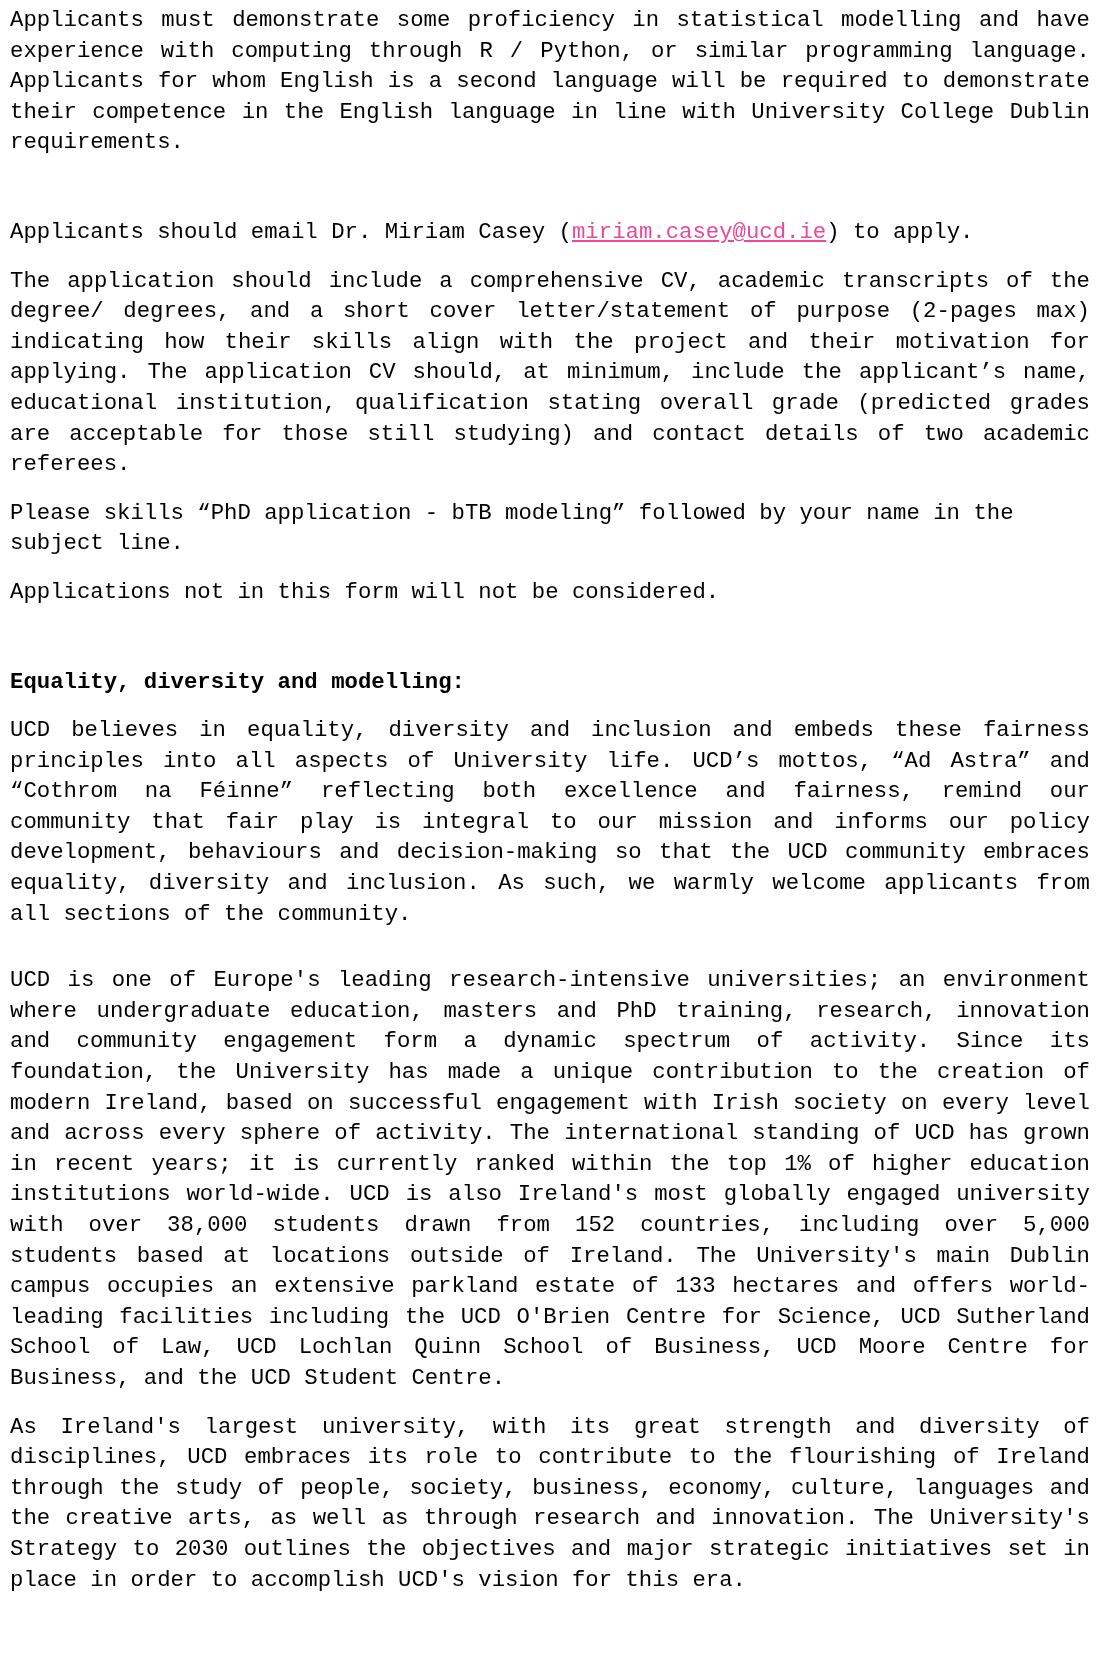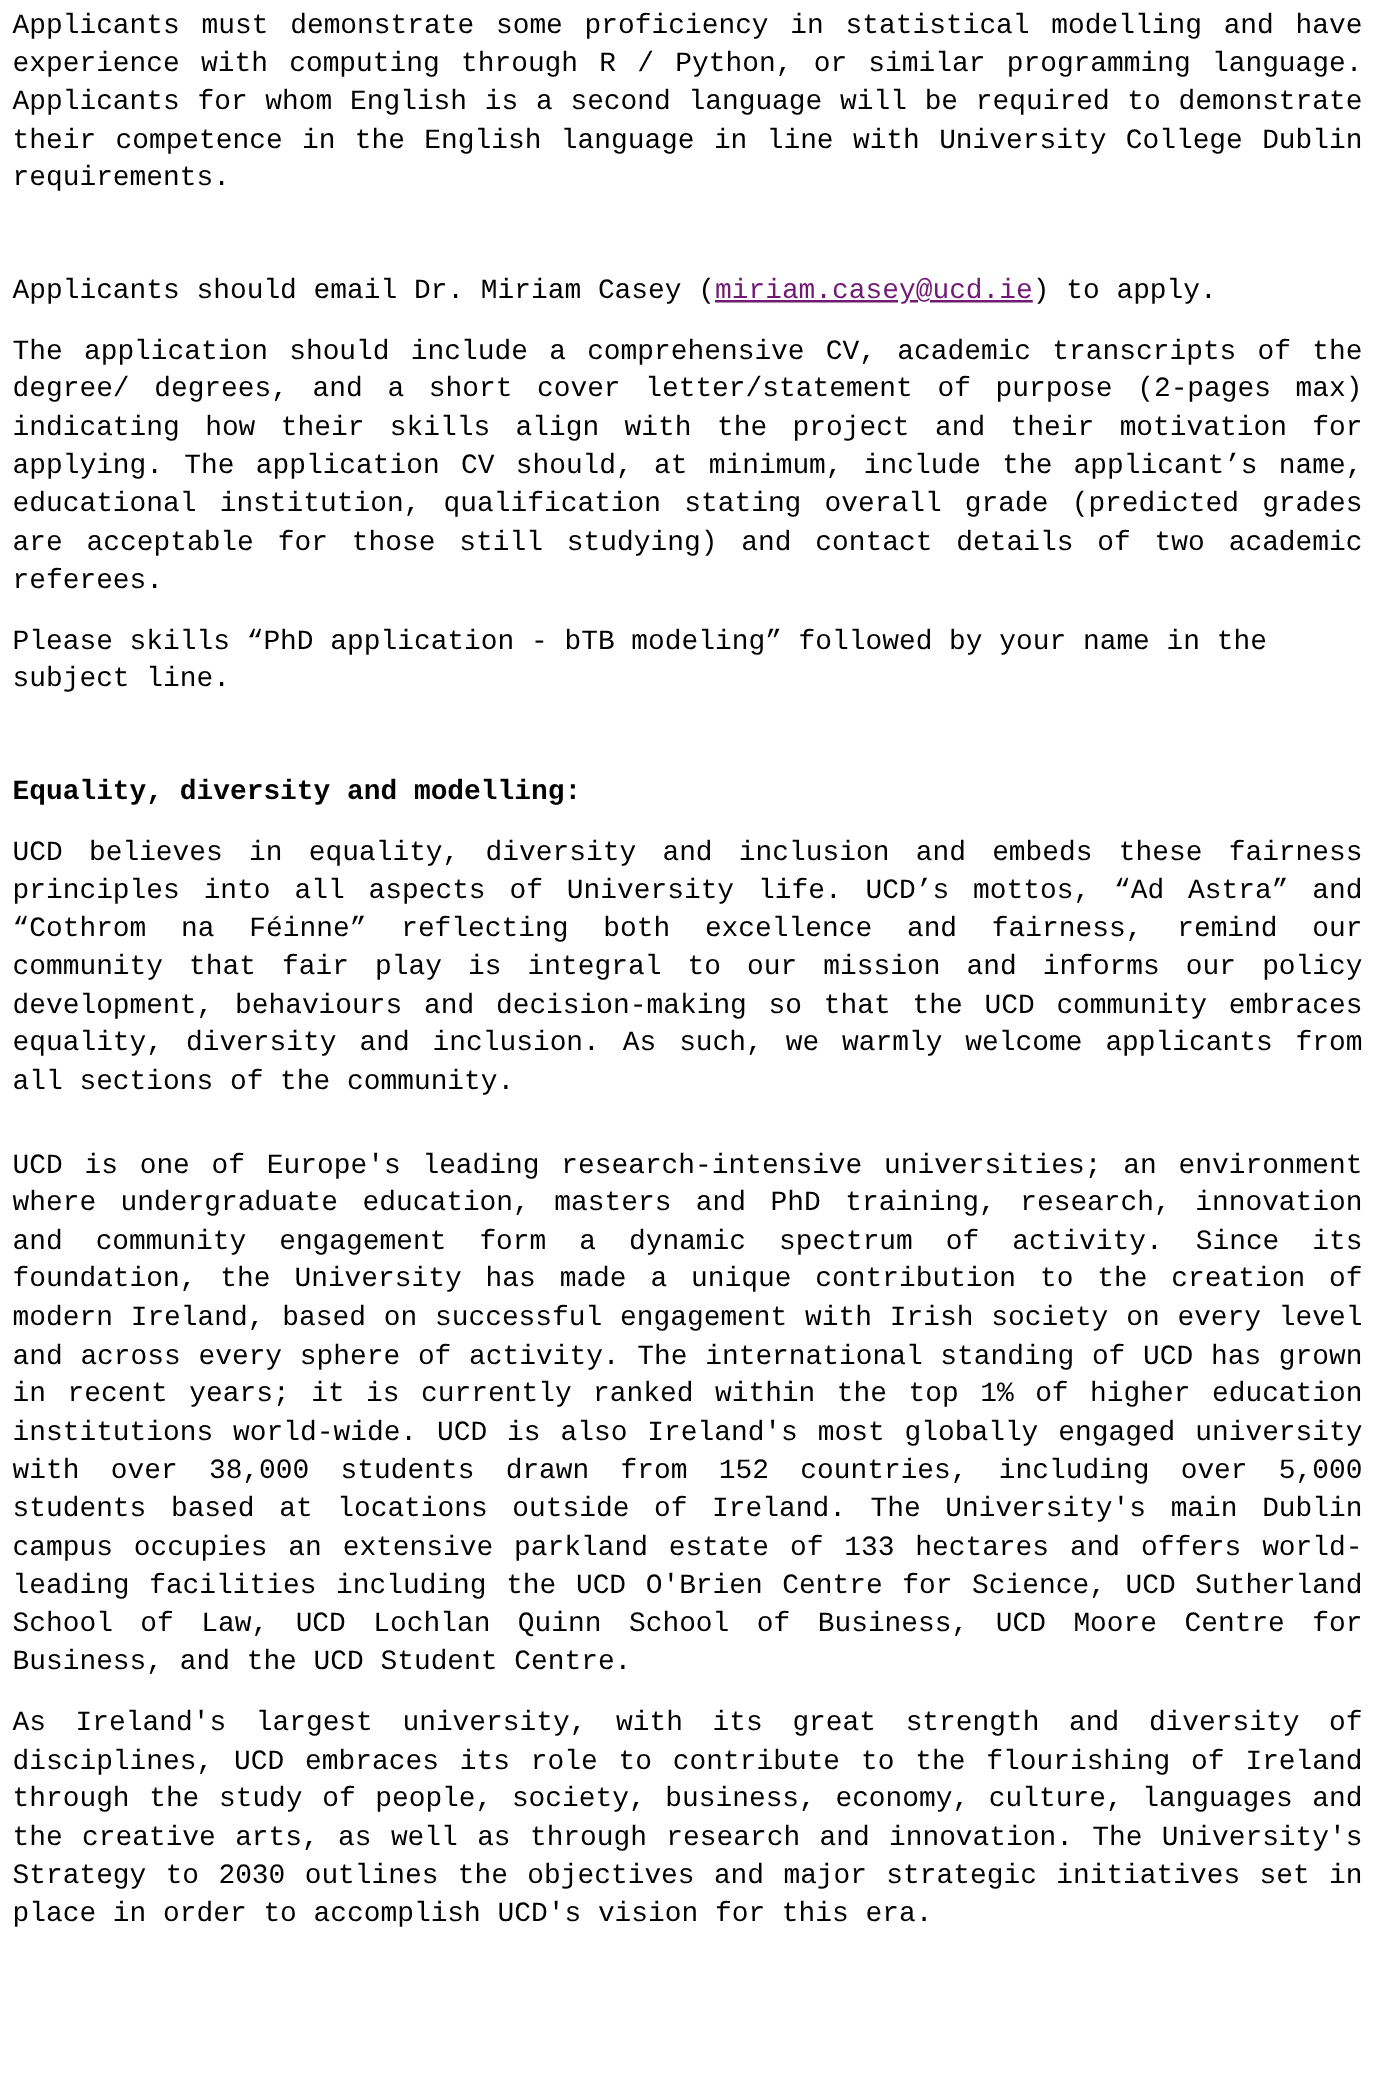--- a/index.html
+++ b/index.html
@@ -30,21 +30,21 @@
     .left { text-align: left; }
     h2 {
       font-size: 22.3px;
       font-weight: bold;
       margin: 0;
       line-height: 30.6px;
     }
     .gap-big { height: 41px; }
     .gap-head { height: 18px; }
     a.link {
-      color: #701a75;
+      color: #ec4899;
       text-decoration: underline;
     }
     sup {
       font-size: 13px;
       line-height: 0;
       vertical-align: super;
     }
   </style>
 </head>
 <body>
@@ -57,20 +57,21 @@
 
   <section>
     <div class="gap-head"></div>
 
     <p class="para left"><span>Applicants should email Dr. Miriam Casey (</span><a class="link" href="mailto:miriam.casey@ucd.ie">miriam.casey@ucd.ie</a><span>) to apply.</span></p>
 
     <p class="para">The application should include a comprehensive CV, academic transcripts of the degree/ degrees, and a short cover letter/statement of purpose (2-pages max) indicating how their skills align with the project and their motivation for applying. The application CV should, at minimum, include the applicant’s name, educational institution, qualification stating overall grade (predicted grades are acceptable for those still studying) and contact details of two academic referees.</p>
 
     <p class="para left">Please skills “PhD application - bTB modeling” followed by your name in the subject line.</p>
 
+    <p class="para left">Applications not in this form will not be considered.</p>
 
 
   </section>
 
   <div class="gap-big"></div>
 
   <section>
     <h2>Equality, diversity and modelling:</h2>
     <div class="gap-head"></div>
     <p class="para">UCD believes in equality, diversity and inclusion and embeds these fairness principles into all aspects of University life. UCD’s mottos, “Ad Astra” and “Cothrom na Féinne” reflecting both excellence and fairness, remind our community that fair play is integral to our mission and informs our policy development, behaviours and decision-making so that the UCD community embraces equality, diversity and inclusion. As such, we warmly welcome applicants from all sections of the community.</p>

